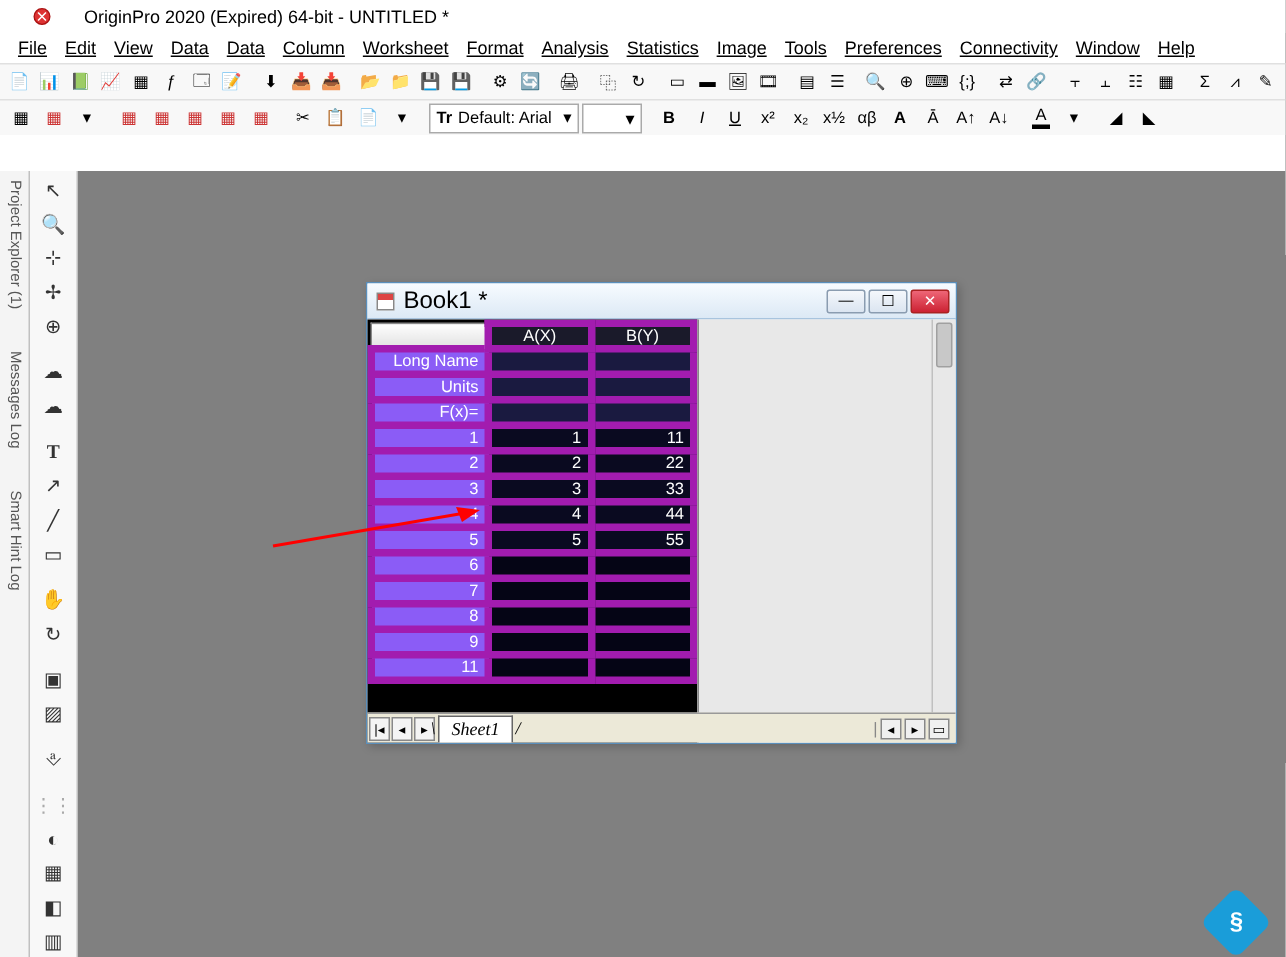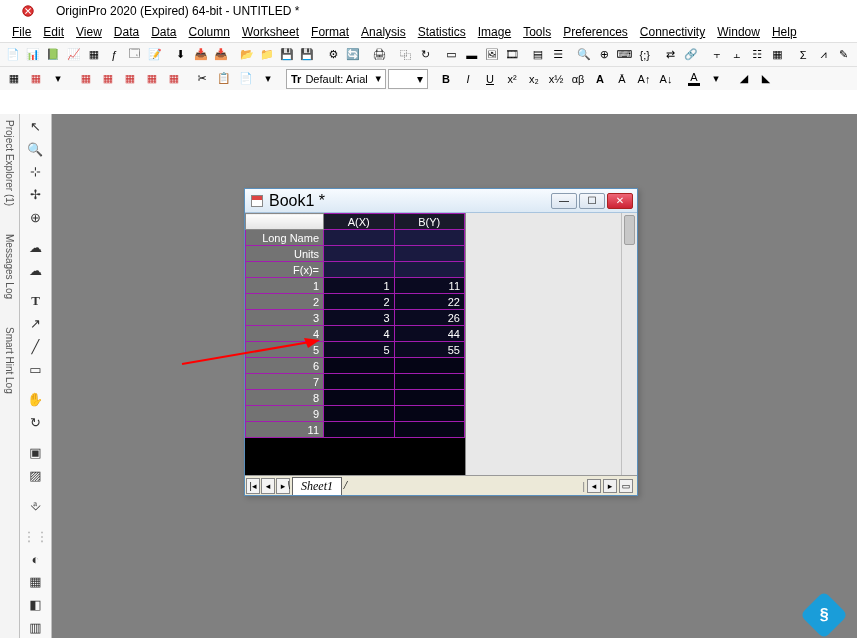--- a/index.html
+++ b/index.html
@@ -39,24 +39,24 @@
 .wb-ctrl { width: 26px; height: 16px; border: 1px solid #8a9cb0; background: linear-gradient(#f4f7fb,#dbe5f1); display: inline-flex; align-items: center; justify-content: center; font-size: 10px; cursor: pointer; border-radius: 2px; }
 .wb-ctrl.close { background: linear-gradient(#e67,#c23); color: #fff; border-color: #a22; }
 
 .wb-body { position: absolute; top: 24px; left: 0; right: 0; bottom: 0; display: flex; }
 .wb-grid { flex: 0 0 220px; background: #000; position: relative; overflow: hidden; }
 .wb-right { flex: 1; background: #e8e8e8; border-left: 1px solid #888; position: relative; }
 .wb-scroll-v { position: absolute; right: 0; top: 0; bottom: 20px; width: 16px; background: #e8e8e8; border-left: 1px solid #c0c0c0; }
 .wb-scroll-v .thumb { position: absolute; top: 2px; left: 2px; right: 2px; height: 30px; background: #c8c8c8; border: 1px solid #a0a0a0; border-radius: 2px; }
 
 .grid-table { border-collapse: collapse; width: 100%; font-size: 11px; color: #fff; }
-.grid-table td, .grid-table th { border: 1px solid #a21caf; height: 16px; padding: 0 4px; text-align: right; }
+.grid-table td, .grid-table th { border: 5px solid #a21caf; height: 16px; padding: 0 4px; text-align: right; }
 .grid-table th { background: #1a1a2a; font-weight: normal; text-align: center; }
 .corner { background: linear-gradient(#fdfdfd,#e4e4e4) !important; border: 1px solid #888 !important; }
-.rowhdr { background: #737373; text-align: right; width: 78px; }
+.rowhdr { background: #8b5cf6; text-align: right; width: 78px; }
 .colhdr { background: #2a2a3a; text-align: center !important; }
 .data-cell { background: #050515; }
 .data-cell.filled { background: #0a0a20; }
 .label-cell { background: #1a1a40; }
 
 .wb-tabs { position: absolute; bottom: 0; left: 0; right: 0; height: 20px; background: #ece9d8; border-top: 1px solid #999; display: flex; align-items: center; font-size: 11px; }
 .tab-nav { width: 14px; height: 16px; border: 1px solid #888; background: #f4f4f4; display: inline-flex; align-items: center; justify-content: center; margin-left: 1px; cursor: pointer; font-size: 9px; }
 .tab { background: #fff; border: 1px solid #666; border-bottom: none; padding: 1px 8px; margin-left: 2px; font-family: "Times New Roman", serif; font-size: 12px; font-style: italic; position: relative; }
 .tab::before { content: '\\'; position: absolute; left: -6px; top: 0; }
 .tab::after { content: '/'; position: absolute; right: -6px; top: 0; }
@@ -288,21 +288,21 @@
                 <td class="data-cell filled">11</td>
               </tr>
           <tr>
                 <td class="rowhdr">2</td>
                 <td class="data-cell filled">2</td>
                 <td class="data-cell filled">22</td>
               </tr>
           <tr>
                 <td class="rowhdr">3</td>
                 <td class="data-cell filled">3</td>
-                <td class="data-cell filled">26</td>
+                <td class="data-cell filled">33</td>
               </tr>
           <tr>
                 <td class="rowhdr">4</td>
                 <td class="data-cell filled">4</td>
                 <td class="data-cell filled">44</td>
               </tr>
           <tr>
                 <td class="rowhdr">5</td>
                 <td class="data-cell filled">5</td>
                 <td class="data-cell filled">55</td>

